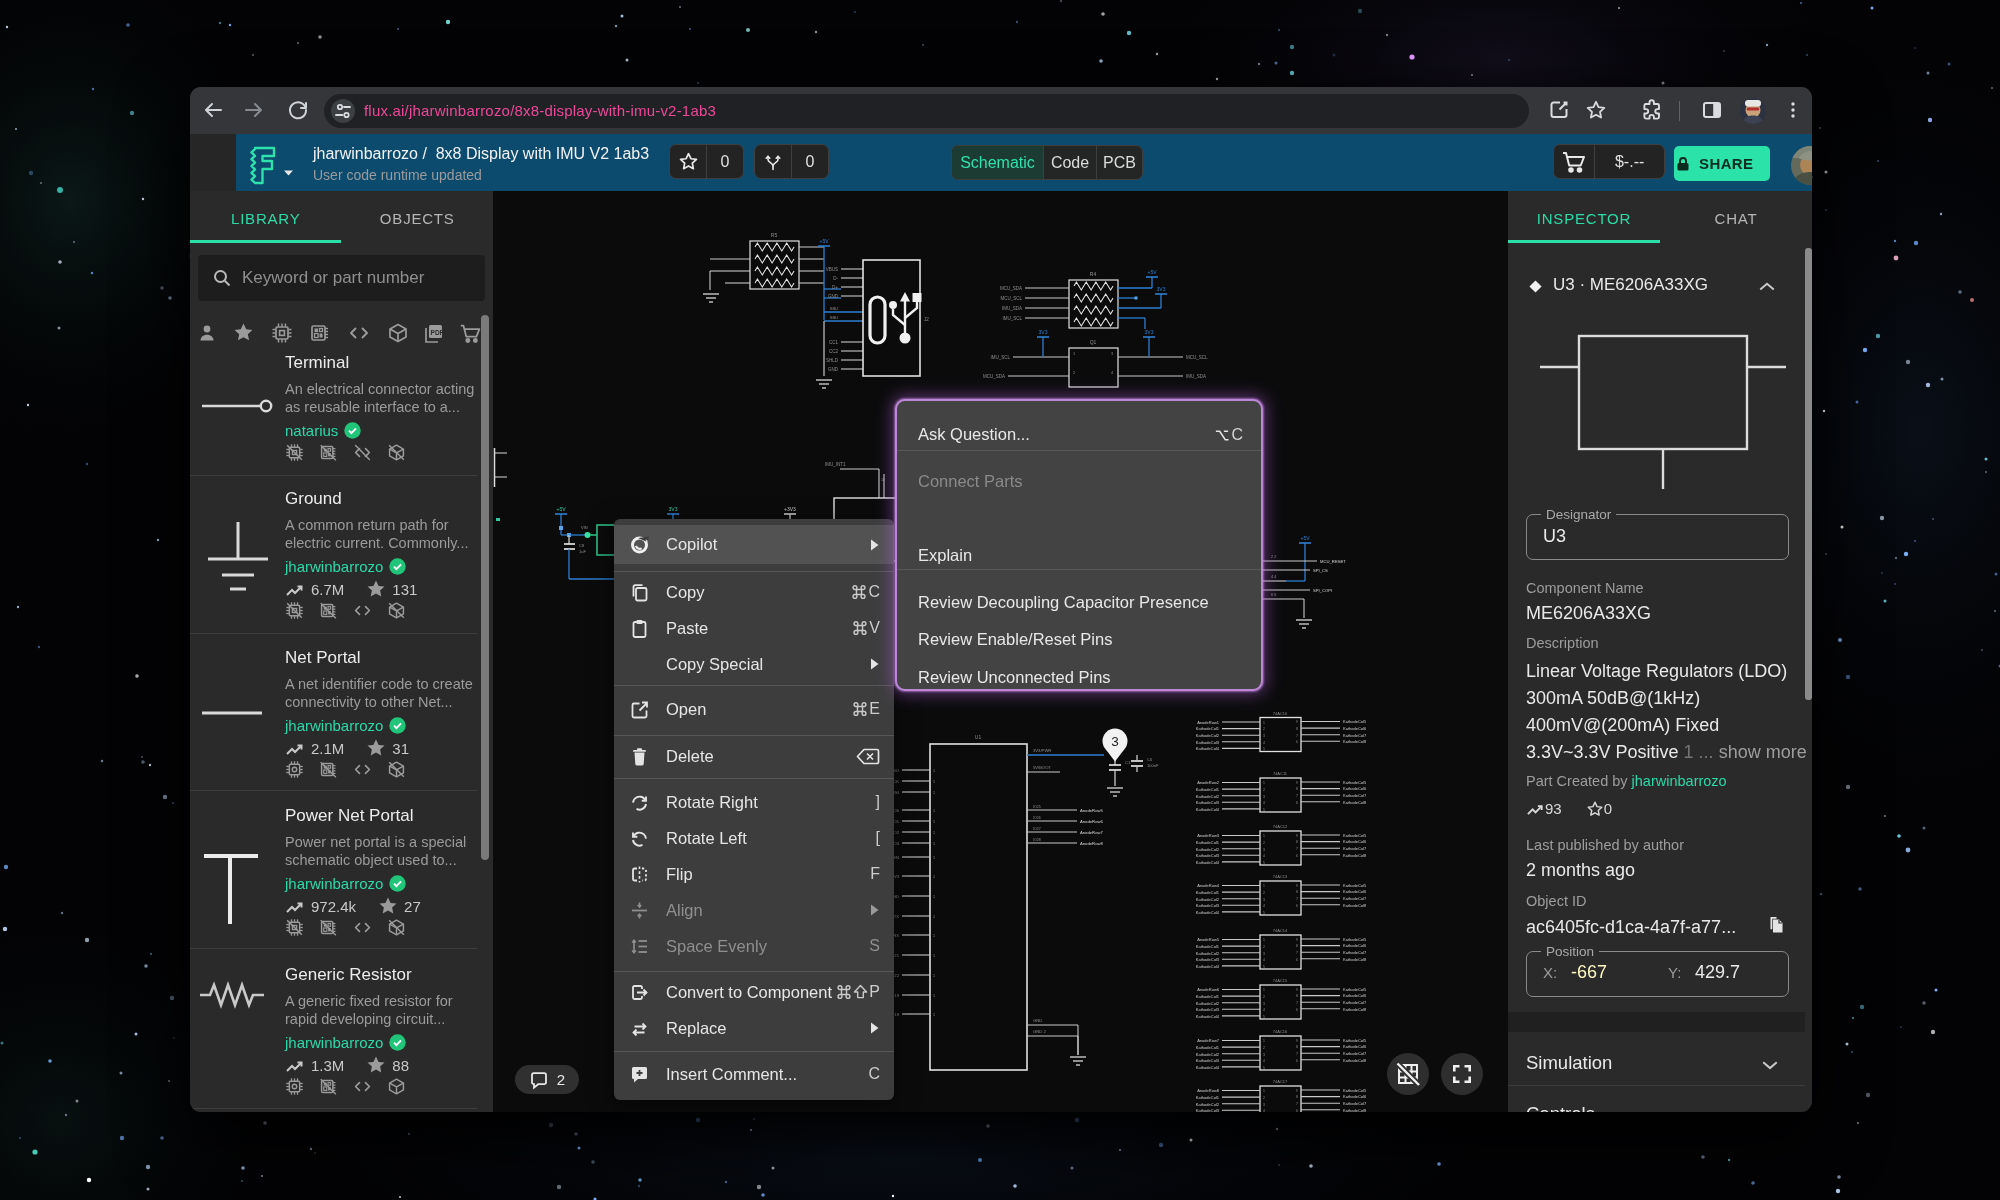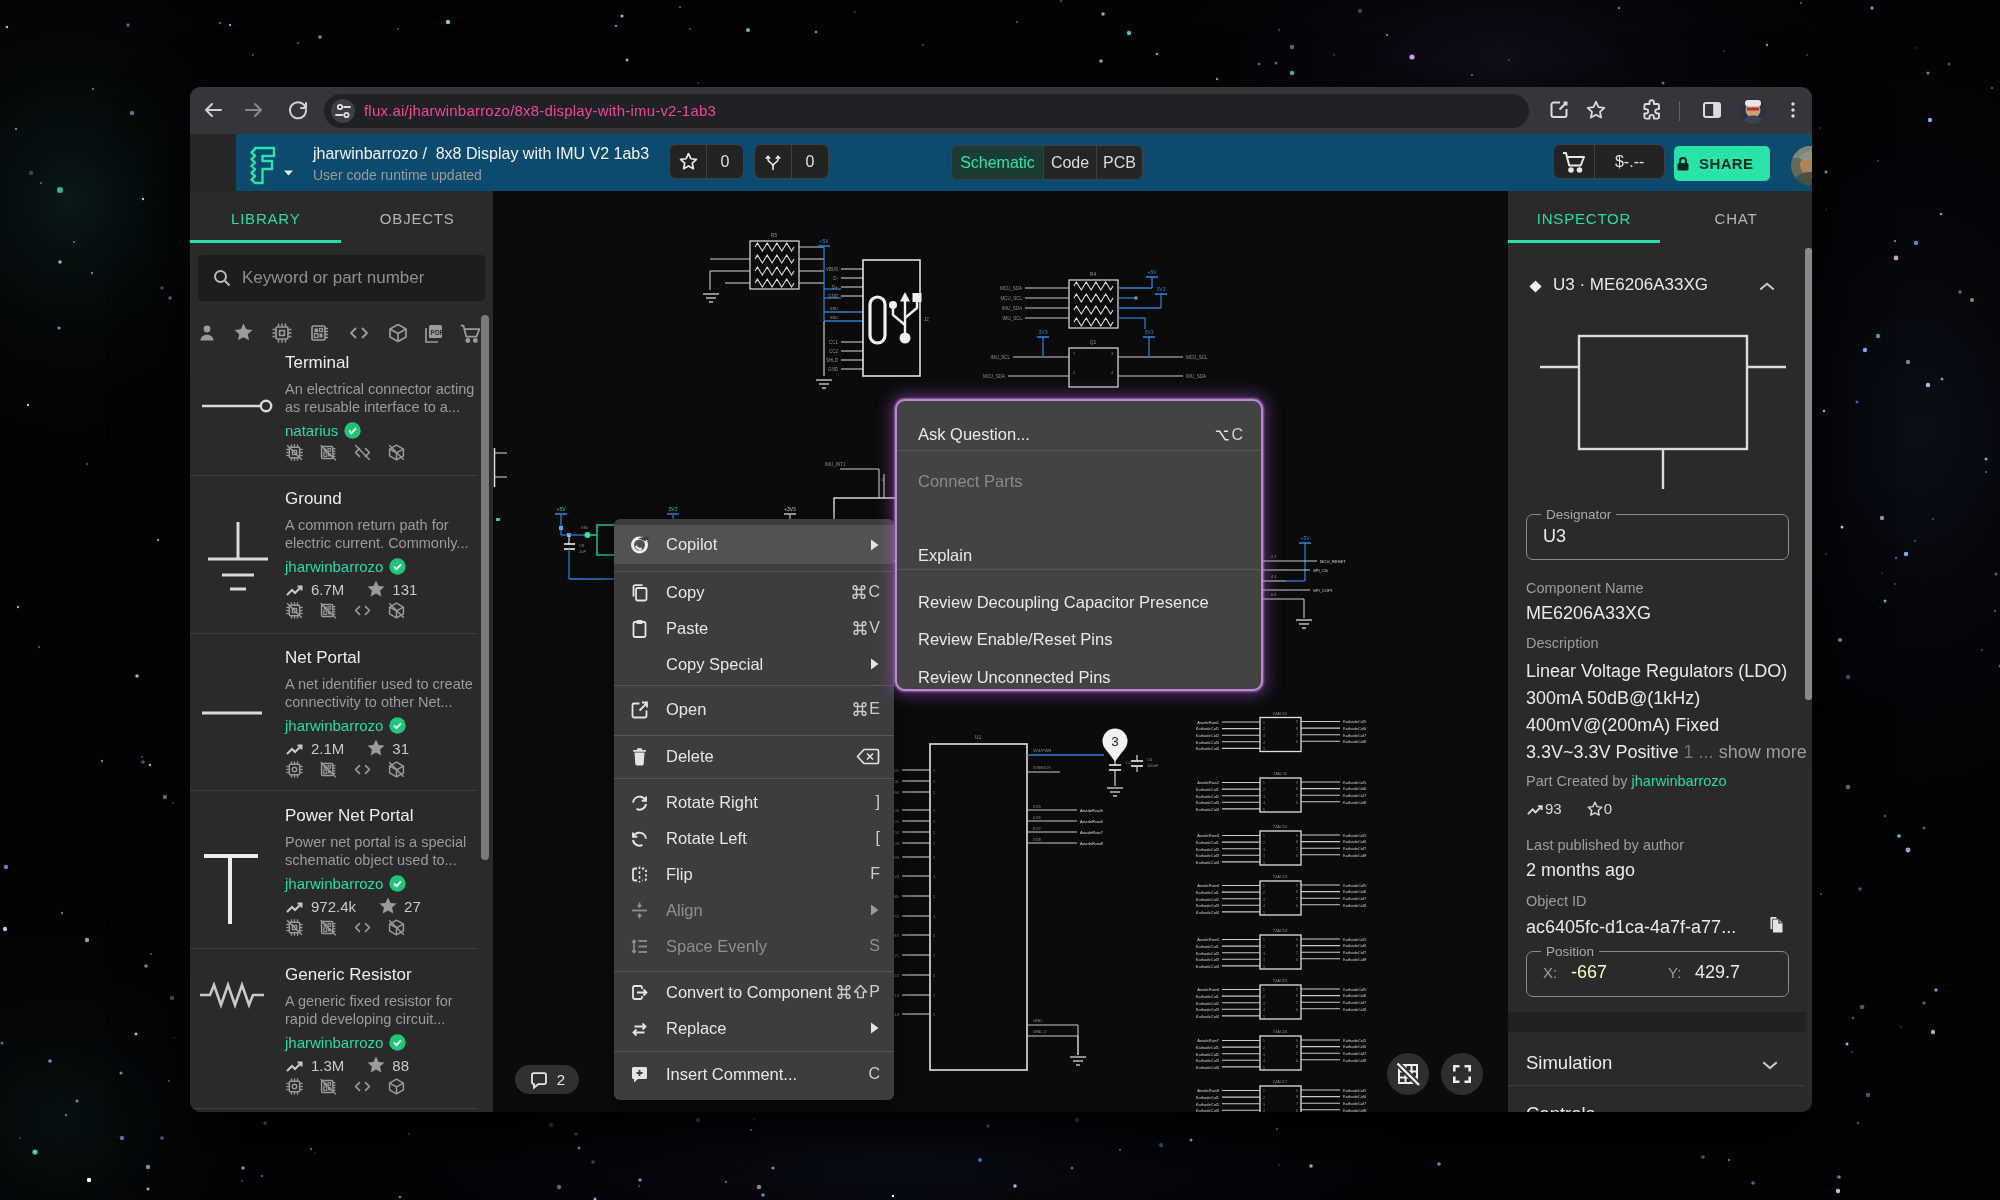--- a/index.html
+++ b/index.html
@@ -1028,21 +1028,21 @@
         <svg style="position:absolute;left:10px;top:326px" width="75" height="80" viewBox="0 0 75 80">
           <g stroke="#d9d9d9" stroke-width="3">
             <line x1="38" y1="5" x2="38" y2="42"></line>
             <line x1="8" y1="42" x2="68" y2="42"></line>
             <line x1="22" y1="58" x2="54" y2="58"></line>
             <line x1="30" y1="72" x2="46" y2="72"></line>
           </g>
         </svg>
         <div class="sep" style="top:442px"></div>
         <div class="lit" style="top:457px">Net Portal</div>
-        <div class="lid" style="top:485px">A net identifier used to create</div>
+        <div class="lid" style="top:485px">A net identifier code to create</div>
         <div class="lid" style="top:503px">connectivity to other Net...</div>
         <div class="lia" style="top:526px">jharwinbarrozo <span class="chk">
             <svg class="" style="" width="17" height="17" viewBox="0 0 17 17">
               <circle cx="8.5" cy="8.5" r="8.2" fill="#21c57a" transform="scale(1.0)"></circle>
               <path d="M5 8.7l2.4 2.4 4.6-4.8" fill="none" stroke="#ffffff" stroke-width="1.9" transform="scale(1.0)"></path>
             </svg>
           </span></div>
         <div class="lis" style="top:547px">
           <svg class="" style="" width="20" height="20" viewBox="0 0 20 20">
             <path d="M2 14 7 9l3 3 6.5-6.5" fill="none" stroke="#c9c9c9" stroke-width="2" transform="scale(1.0) translate(0,2)"></path>

